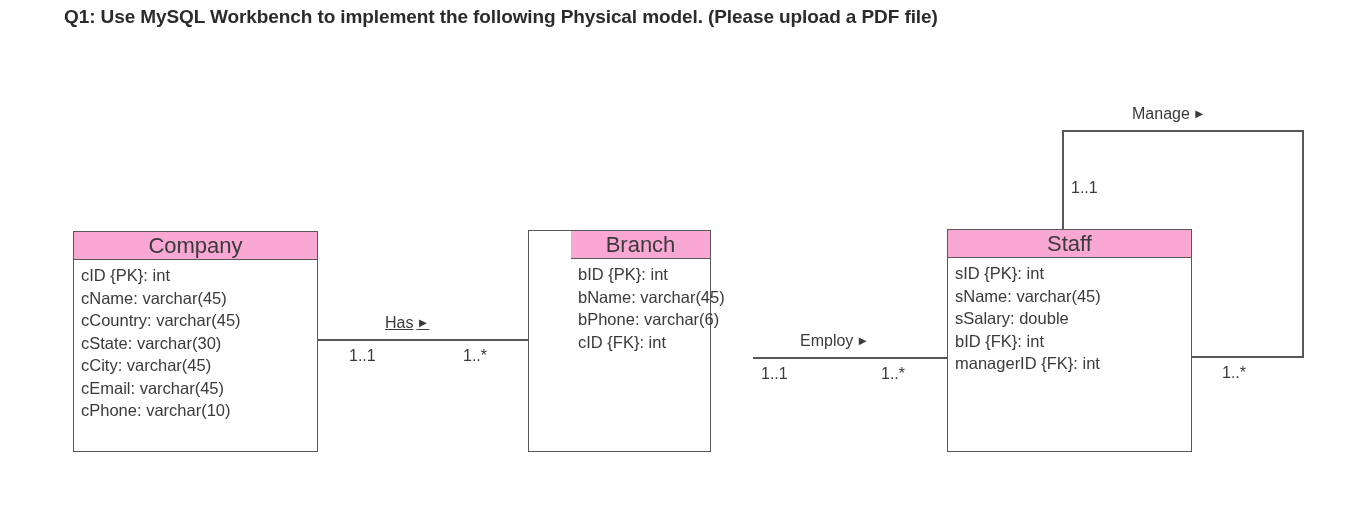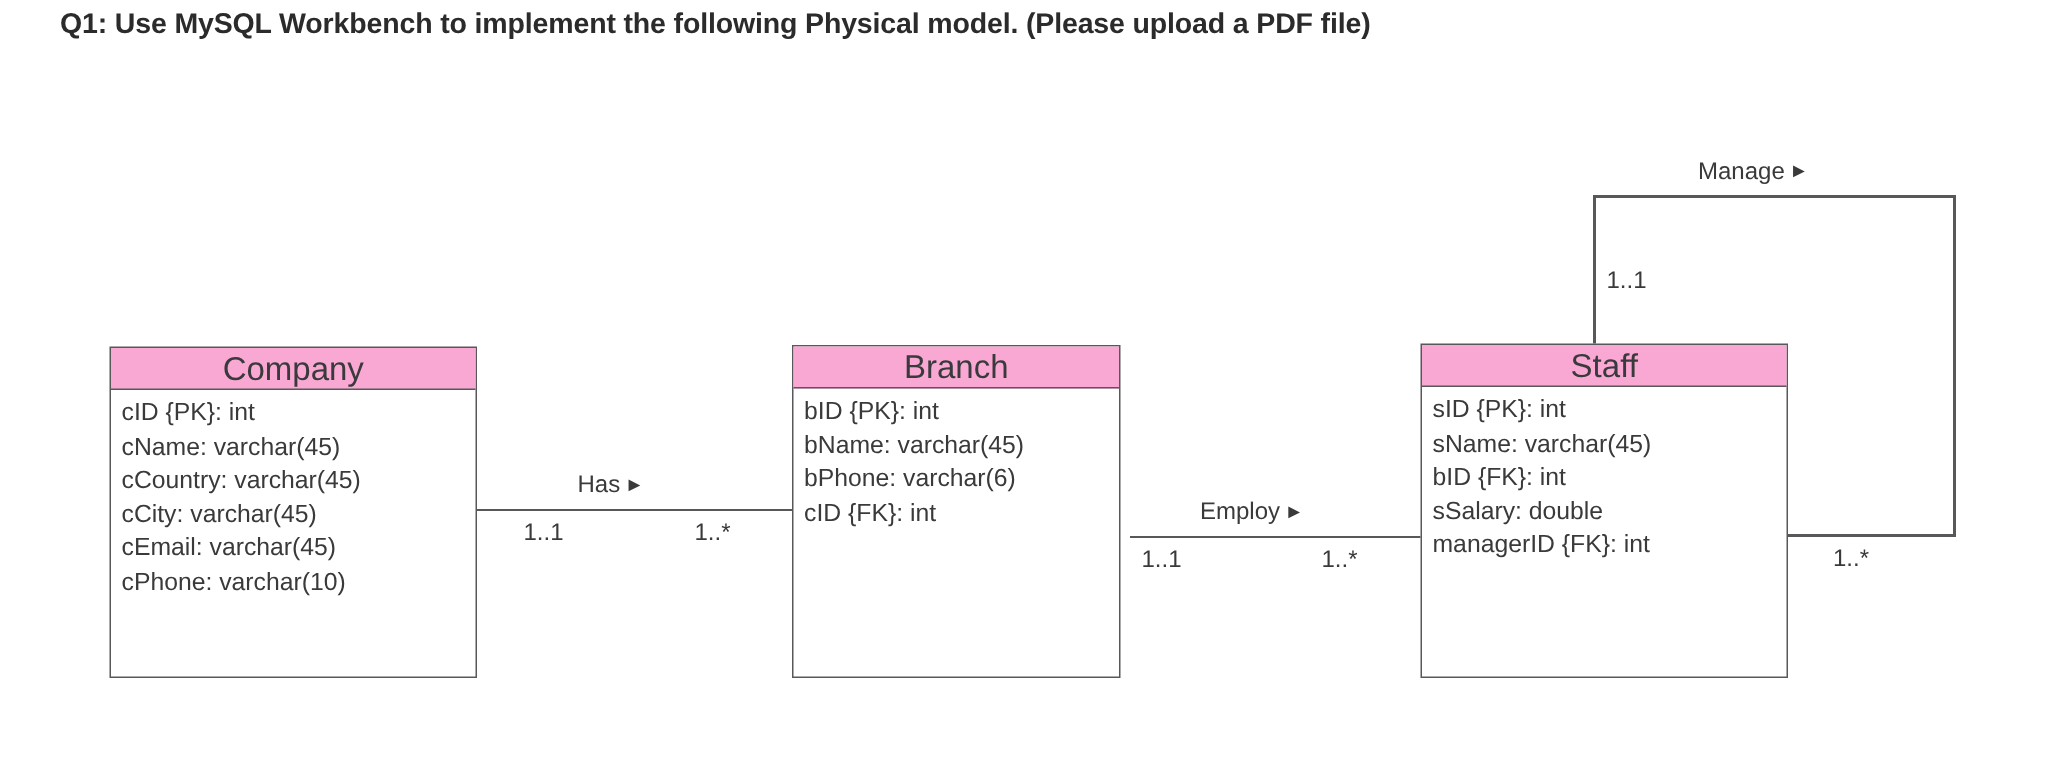--- a/index.html
+++ b/index.html
@@ -21,21 +21,21 @@
   #question-heading {
     position: absolute;
     left: 40px;
     top: 4px;
     font-size: 19px;
     line-height: 26px;
     white-space: nowrap;
     color: #2b2b2b;
     letter-spacing: -0.1px;
   }
-  #question-heading .q-label { font-weight: bold; }
+  #question-heading .q-label { font-weight: bold; margin-left: 24px; }
   #question-heading .q-body   { font-weight: bold; }
   #question-heading .q-note   { font-weight: bold; margin-top: 32px; }
 
   
   #diagram-canvas {
     position: absolute;
     left: 0;
     top: 0;
     width: 1366px;
     height: 522px;
@@ -122,48 +122,49 @@
       <polyline points="1063,229 1063,131 1303,131 1303,357 1192,357"></polyline>
     </g>
   </svg>
 
   <div class="entity-box" style="left:73px; top:231px; width:245px; height:221px;">
     <div class="entity-title">Company</div>
     <div class="entity-attrs">
       <div class="attr-row">cID {PK}: int</div>
       <div class="attr-row">cName: varchar(45)</div>
       <div class="attr-row">cCountry: varchar(45)</div>
+      <div class="attr-row">cState: varchar(30)</div>
       <div class="attr-row">cCity: varchar(45)</div>
       <div class="attr-row">cEmail: varchar(45)</div>
       <div class="attr-row">cPhone: varchar(10)</div>
     </div>
   </div>
 
-  <div class="entity-box" style="left:528px; top:230px; width:219px; height:222px;">
+  <div class="entity-box" style="left:528px; top:230px; width:183px; height:222px;padding-left:42px;">
     <div class="entity-title">Branch</div>
     <div class="entity-attrs">
       <div class="attr-row">bID {PK}: int</div>
       <div class="attr-row">bName: varchar(45)</div>
       <div class="attr-row">bPhone: varchar(6)</div>
       <div class="attr-row">cID {FK}: int</div>
     </div>
   </div>
 
   <div class="entity-box" style="left:947px; top:229px; width:245px; height:223px;">
     <div class="entity-title">Staff</div>
     <div class="entity-attrs">
       <div class="attr-row">sID {PK}: int</div>
       <div class="attr-row">sName: varchar(45)</div>
+      <div class="attr-row">sSalary: double</div>
       <div class="attr-row">bID {FK}: int</div>
-      <div class="attr-row">sSalary: double</div>
       <div class="attr-row">managerID {FK}: int</div>
     </div>
   </div>
 
-  <div class="rel-label" style="left:385px; top:314px;">
+  <div class="rel-label" style="left:385px; top:314px;text-decoration:underline;">
     <span class="rel-name">Has</span><span class="rel-arrow">►</span>
   </div>
   <div class="rel-mult" style="left:349px; top:347px;">1..1</div>
   <div class="rel-mult" style="left:463px; top:347px;">1..*</div>
 
   <div class="rel-label" style="left:800px; top:332px;">
     <span class="rel-name">Employ</span><span class="rel-arrow">►</span>
   </div>
   <div class="rel-mult" style="left:761px; top:365px;">1..1</div>
   <div class="rel-mult" style="left:881px; top:365px;">1..*</div>

